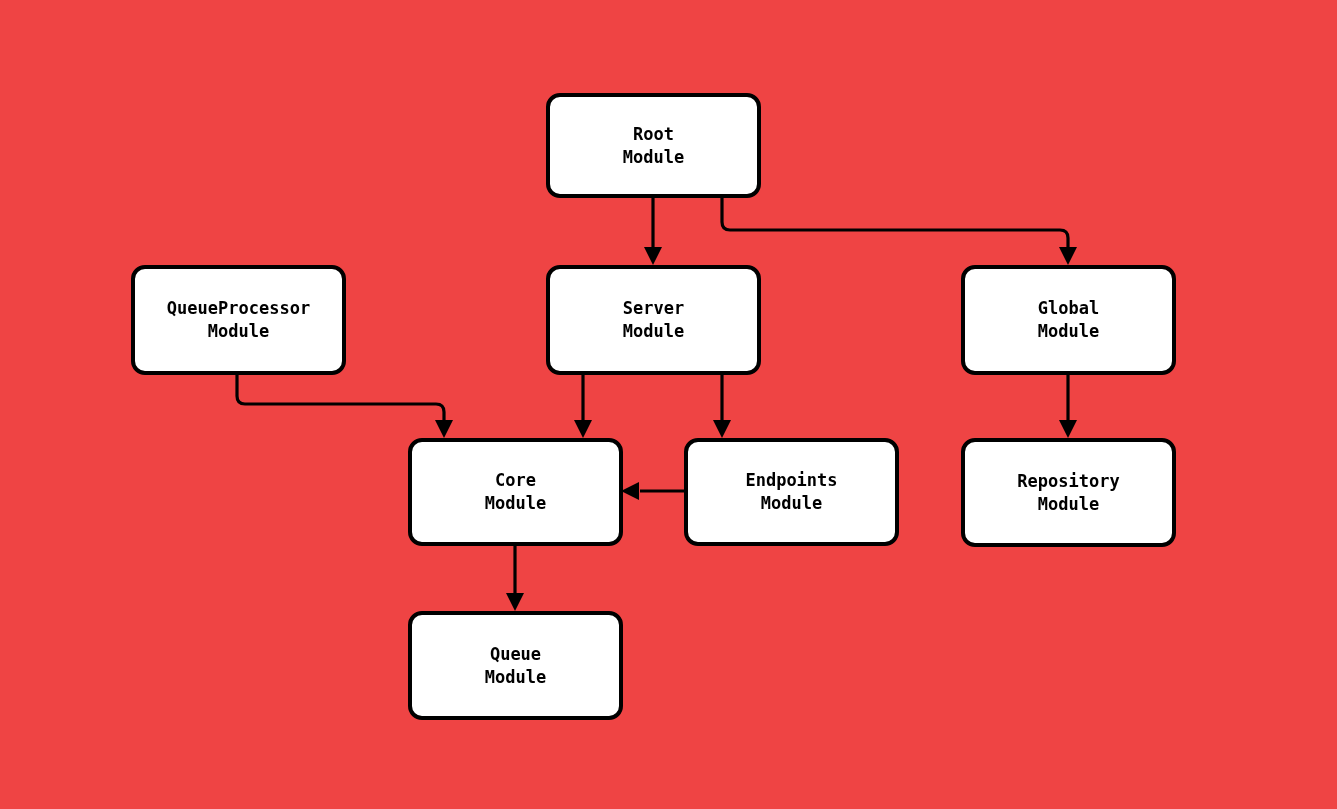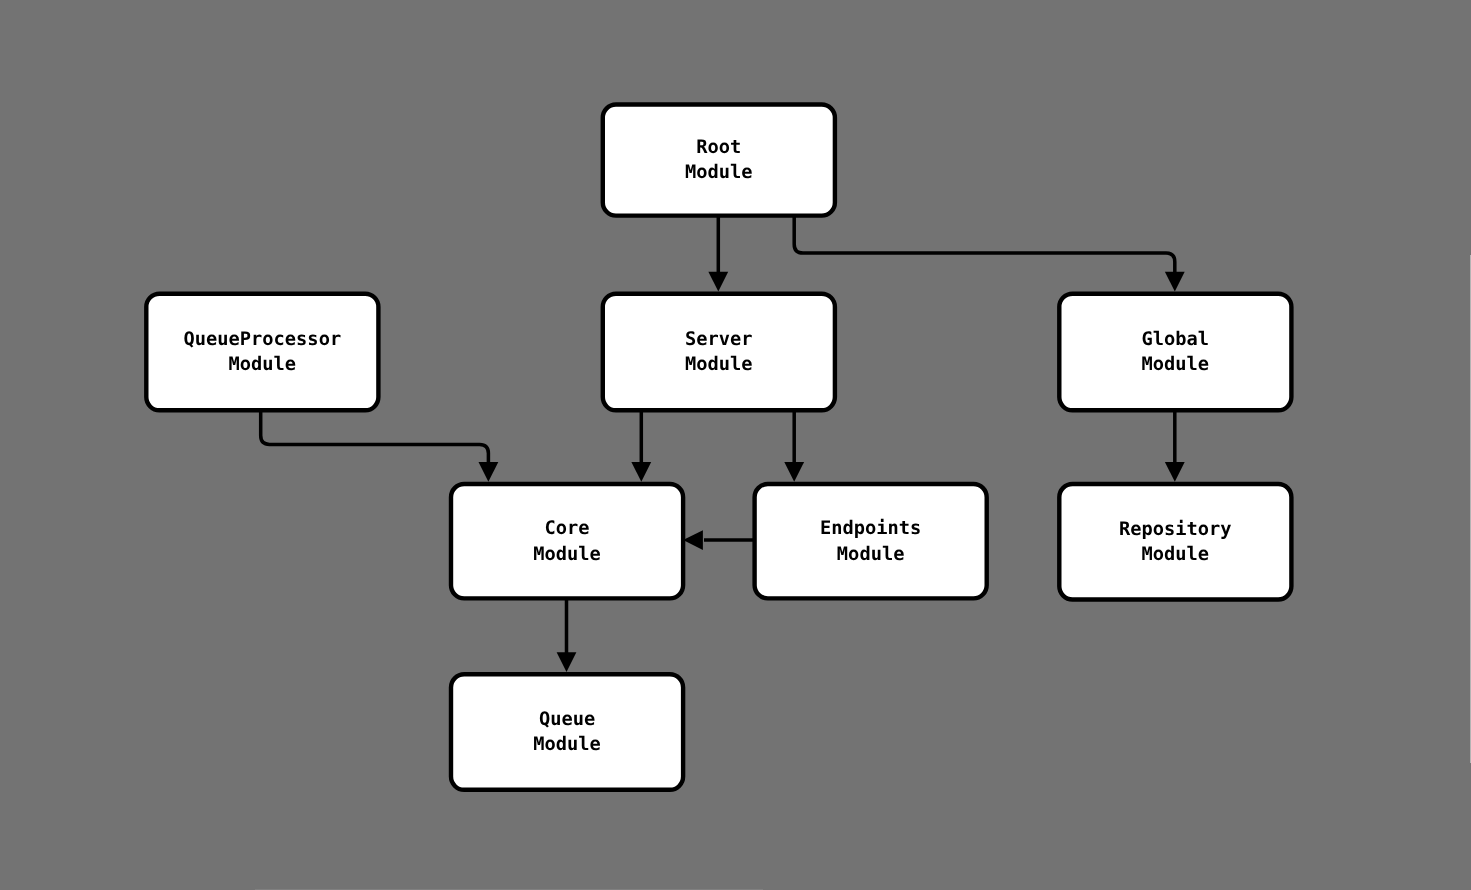--- a/index.html
+++ b/index.html
@@ -11,21 +11,21 @@
   body {
     width: 1337px;
     height: 809px;
     overflow: hidden;
     font-family: "DejaVu Sans Mono", "Liberation Mono", monospace;
   }
   #diagram-canvas {
     position: relative;
     width: 1337px;
     height: 809px;
-    background: #737373;
+    background: #ef4444;
   }
   #diagram-svg {
     position: absolute;
     left: 0;
     top: 0;
     width: 1337px;
     height: 809px;
     display: block;
   }
   .node-label {

